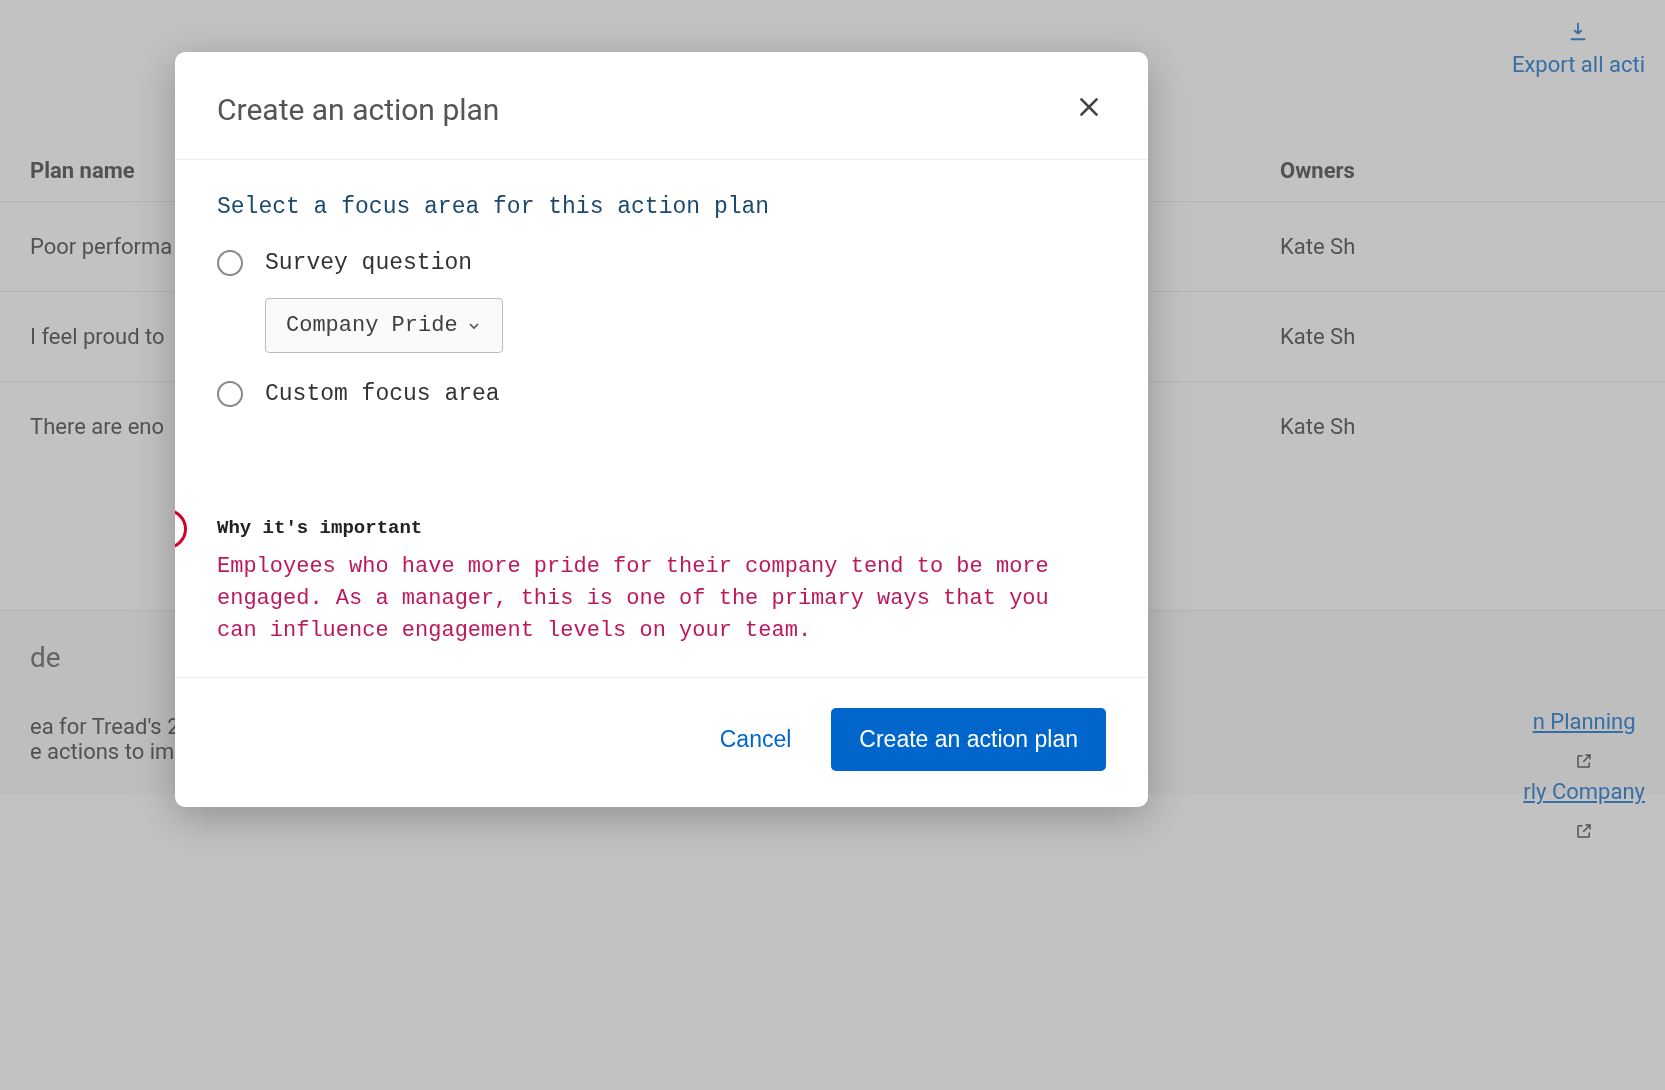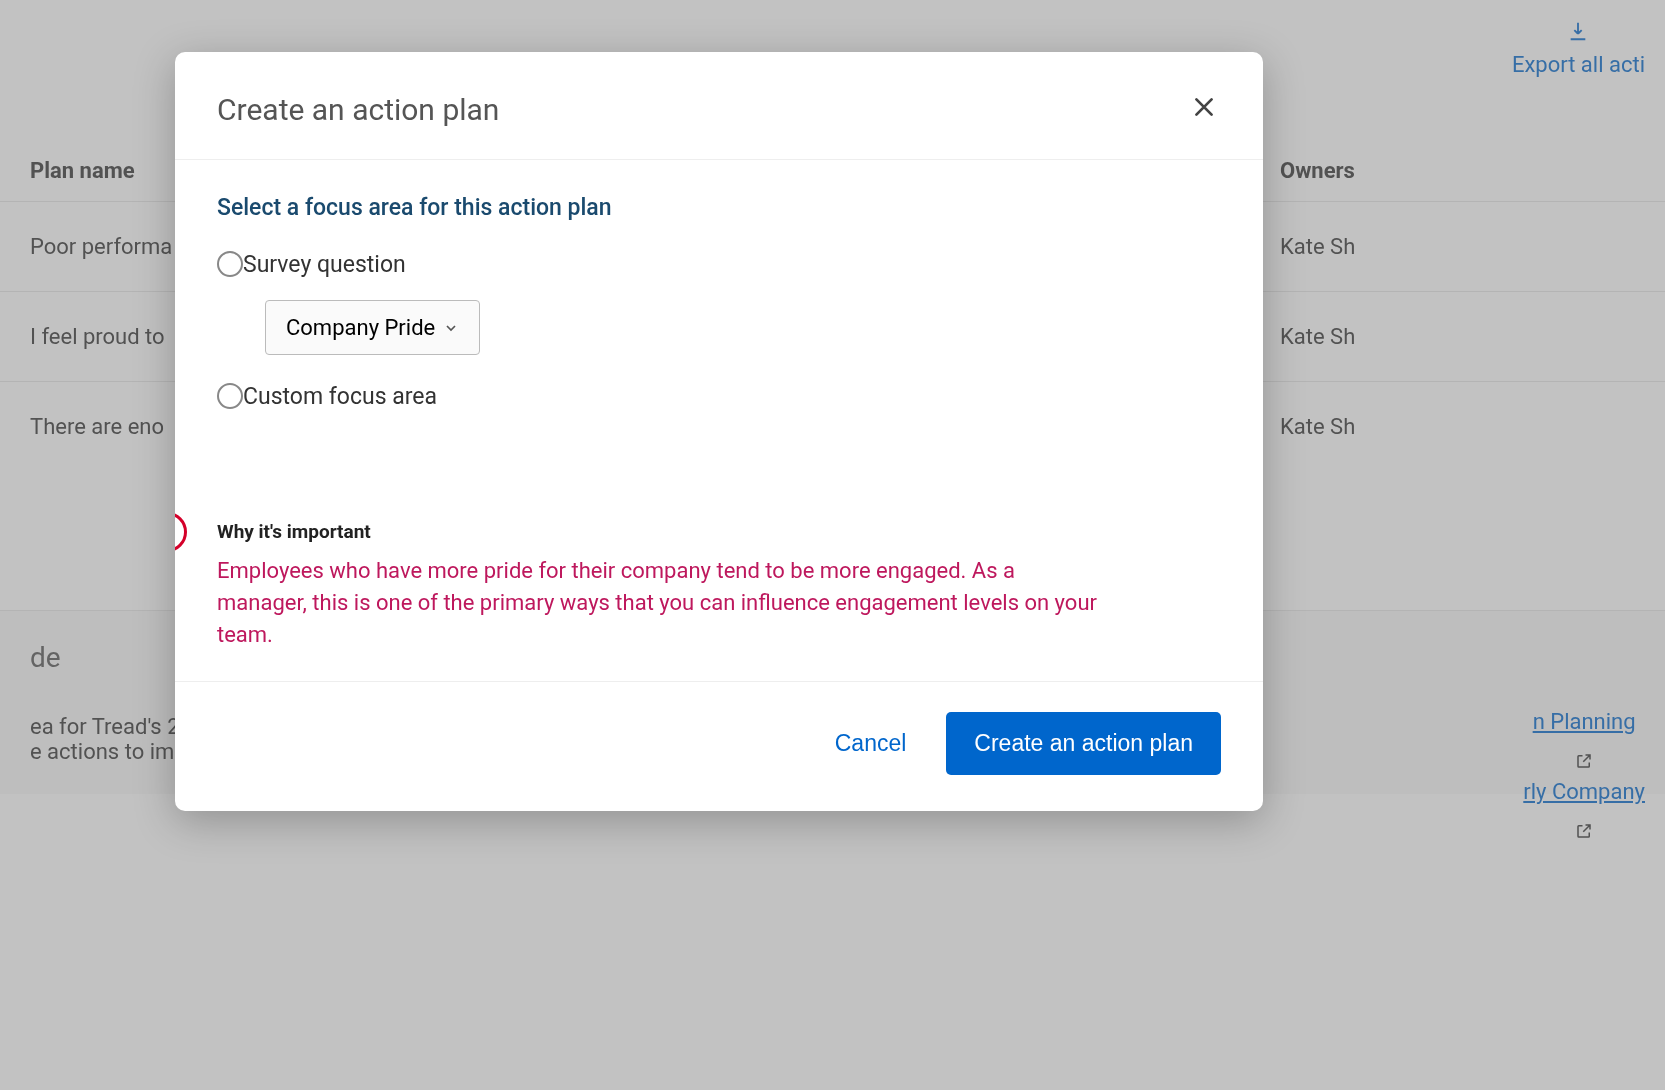--- a/index.html
+++ b/index.html
@@ -79,21 +79,21 @@
       position: absolute;
       inset: 0;
       background: rgba(120,120,120,0.45);
     }
 
     
     .modal {
       position: absolute;
       left: 175px;
       top: 52px;
-      width: 1088px;
+      width: 973px;
       background: #fff;
       border-radius: 10px;
       box-shadow: 0 10px 40px rgba(0,0,0,0.25);
       overflow: hidden;
     }
     .modal-header {
       padding: 38px 42px 30px 42px;
       display: flex;
       justify-content: space-between;
       align-items: center;
@@ -109,31 +109,33 @@
       color: #444;
       cursor: pointer;
       background: none;
       border: none;
       line-height: 1;
       padding: 4px;
     }
 
     .modal-body {
       padding: 34px 62px 30px 42px;
+      font-family: Liberation Mono, monospace;
     }
     .focus-label {
       color: #1a4a6e;
       font-size: 23px;
       font-weight: 500;
       margin-bottom: 30px;
     }
 
     .radio-option {
       display: flex;
       align-items: flex-start;
+      gap: 22px;
       margin-bottom: 28px;
       font-size: 23px;
       color: #333;
     }
     .radio {
       width: 26px;
       height: 26px;
       border: 2px solid #888;
       border-radius: 50%;
       background: #fff;
@@ -152,21 +154,21 @@
     }
 
     .dropdown {
       display: inline-flex;
       align-items: center;
       gap: 8px;
       border: 1px solid #bbb;
       border-radius: 4px;
       padding: 14px 20px;
       font-size: 22px;
-      color: #000000;
+      color: #404040;
       background: #fafafa;
       margin-left: 48px;
       margin-top: -6px;
       margin-bottom: 28px;
       cursor: pointer;
     }
     .dropdown svg { width: 16px; height: 16px; }
 
     .important-section {
       margin-top: 110px;

